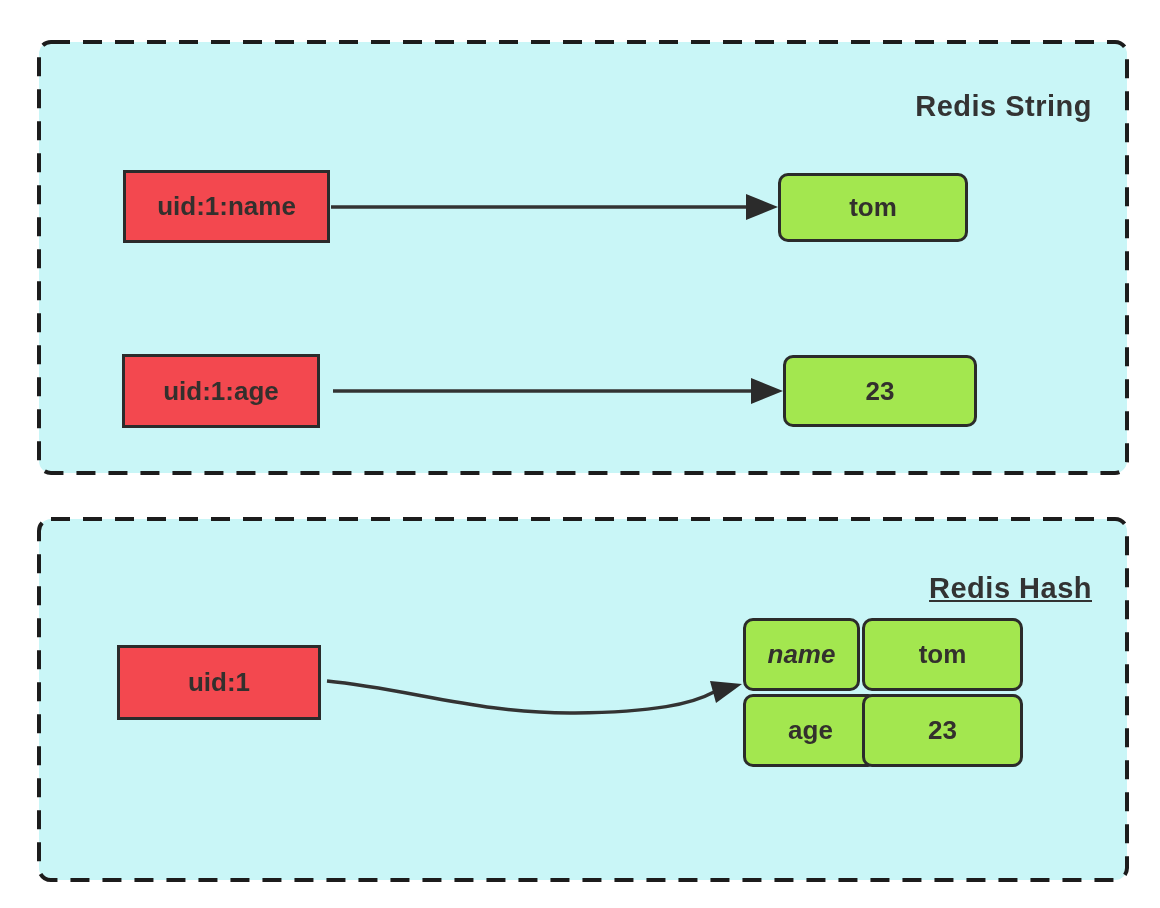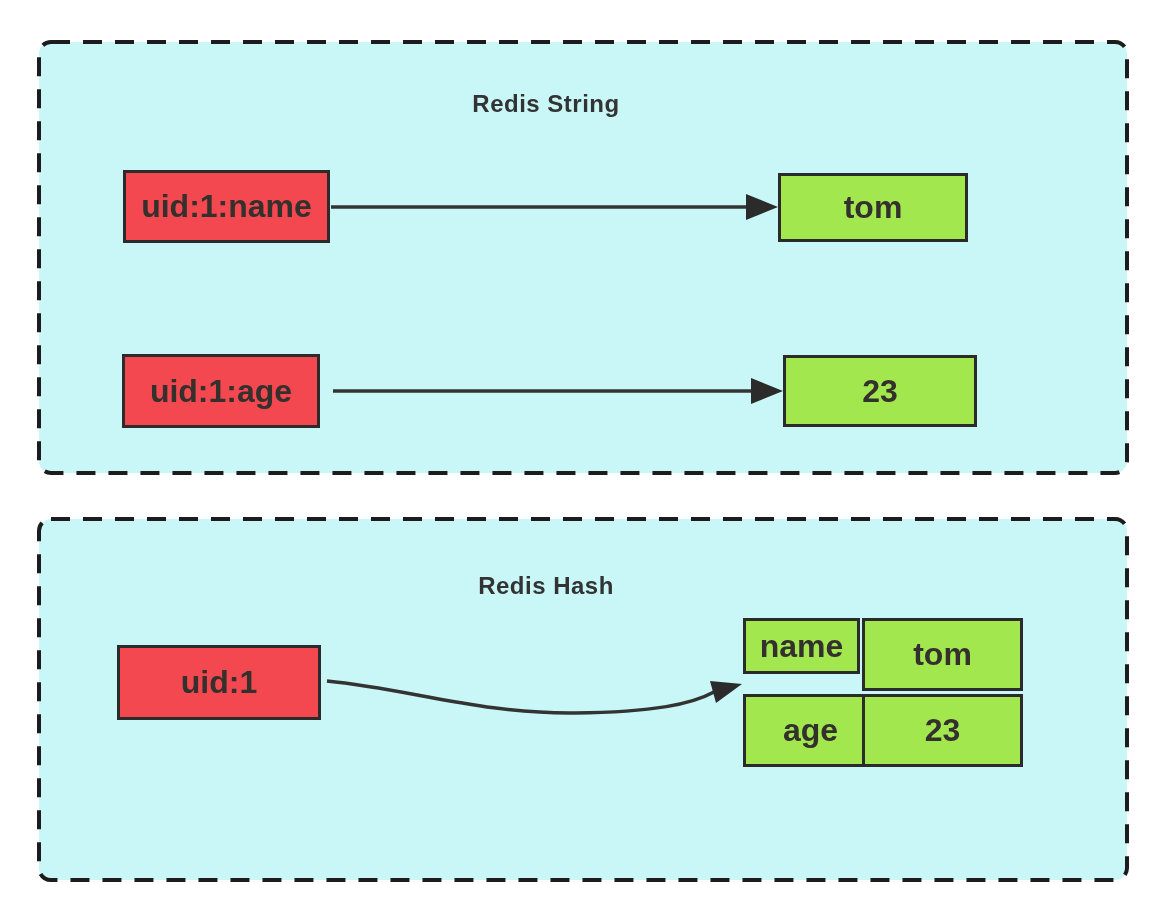--- a/index.html
+++ b/index.html
@@ -34,44 +34,44 @@
     fill: none;
   }
   .conn-head {
     fill: #2b2b2b;
     stroke: none;
   }
   .panel-title {
     position: absolute;
     left: 0;
     width: 1092px;
-    text-align: center;
-    font-size: 24px;
+    text-align: right;
+    font-size: 29px;
     font-weight: bold;
     color: #333333;
     letter-spacing: 0.5px;
   }
   .node {
     position: absolute;
     box-sizing: border-box;
     display: flex;
     align-items: center;
     justify-content: center;
-    font-size: 32px;
+    font-size: 26px;
     font-weight: bold;
     color: #33302d;
   }
   .keybox {
     background: #f3484f;
     border: 3px solid #2b2b2b;
   }
   .valbox {
     background: #a3e74f;
     border: 3px solid #2b2b2b;
-    border-radius: 0;
+    border-radius: 10px;
   }
 </style>
 </head>
 <body>
 
 <div class="canvas">
 
   <svg class="layer" viewBox="0 0 1160 908" aria-hidden="true">
 
     <rect class="panel-rect" x="39" y="42" width="1088" height="431" rx="12"></rect>
@@ -96,25 +96,25 @@
   <div class="panel-title" style="top:90px;">Redis String</div>
 
   <div class="node keybox" style="left:123px; top:170px; width:207px; height:73px;">uid:1:name</div>
 
   <div class="node valbox" style="left:778px; top:173px; width:190px; height:69px;">tom</div>
 
   <div class="node keybox" style="left:122px; top:354px; width:198px; height:74px;">uid:1:age</div>
 
   <div class="node valbox" style="left:783px; top:355px; width:194px; height:72px;">23</div>
 
-  <div class="panel-title" style="top:572px;">Redis Hash</div>
+  <div class="panel-title" style="top:572px;text-decoration:underline;">Redis Hash</div>
 
   <div class="node keybox" style="left:117px; top:645px; width:204px; height:75px;">uid:1</div>
 
-  <div class="node valbox" style="left:743px; top:618px; width:117px; height:56px;">name</div>
+  <div class="node valbox" style="left:743px; top:618px; width:117px; height:73px;font-style:italic;">name</div>
 
   <div class="node valbox" style="left:862px; top:618px; width:161px; height:73px;">tom</div>
 
   <div class="node valbox" style="left:743px; top:694px; width:135px; height:73px;">age</div>
 
   <div class="node valbox" style="left:862px; top:694px; width:161px; height:73px;">23</div>
 
 </div>
 
 </body></html>

